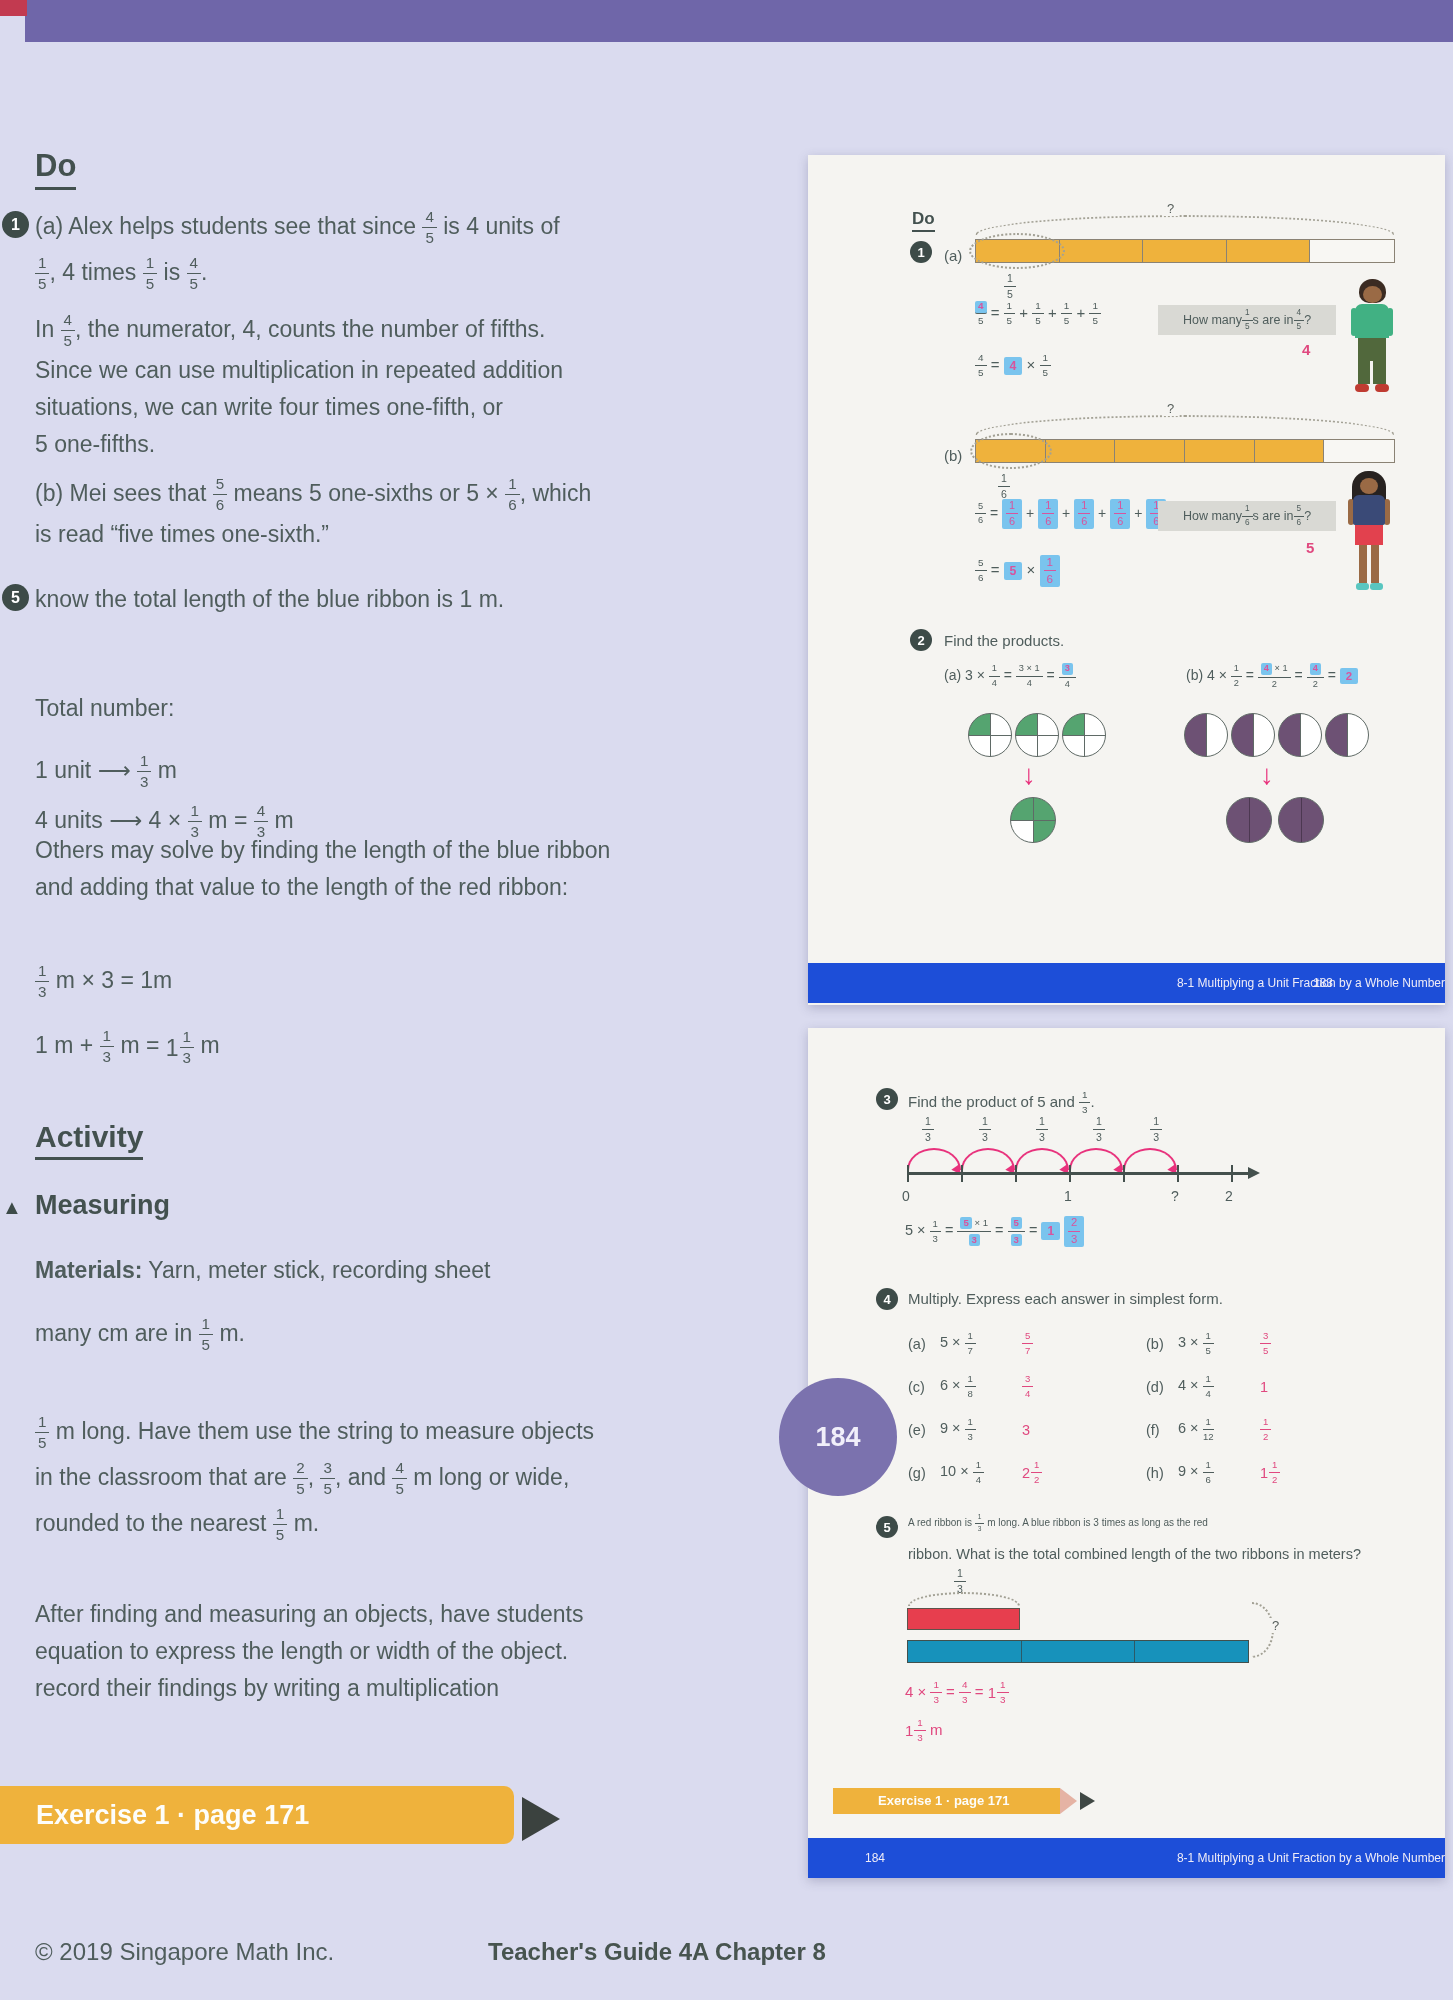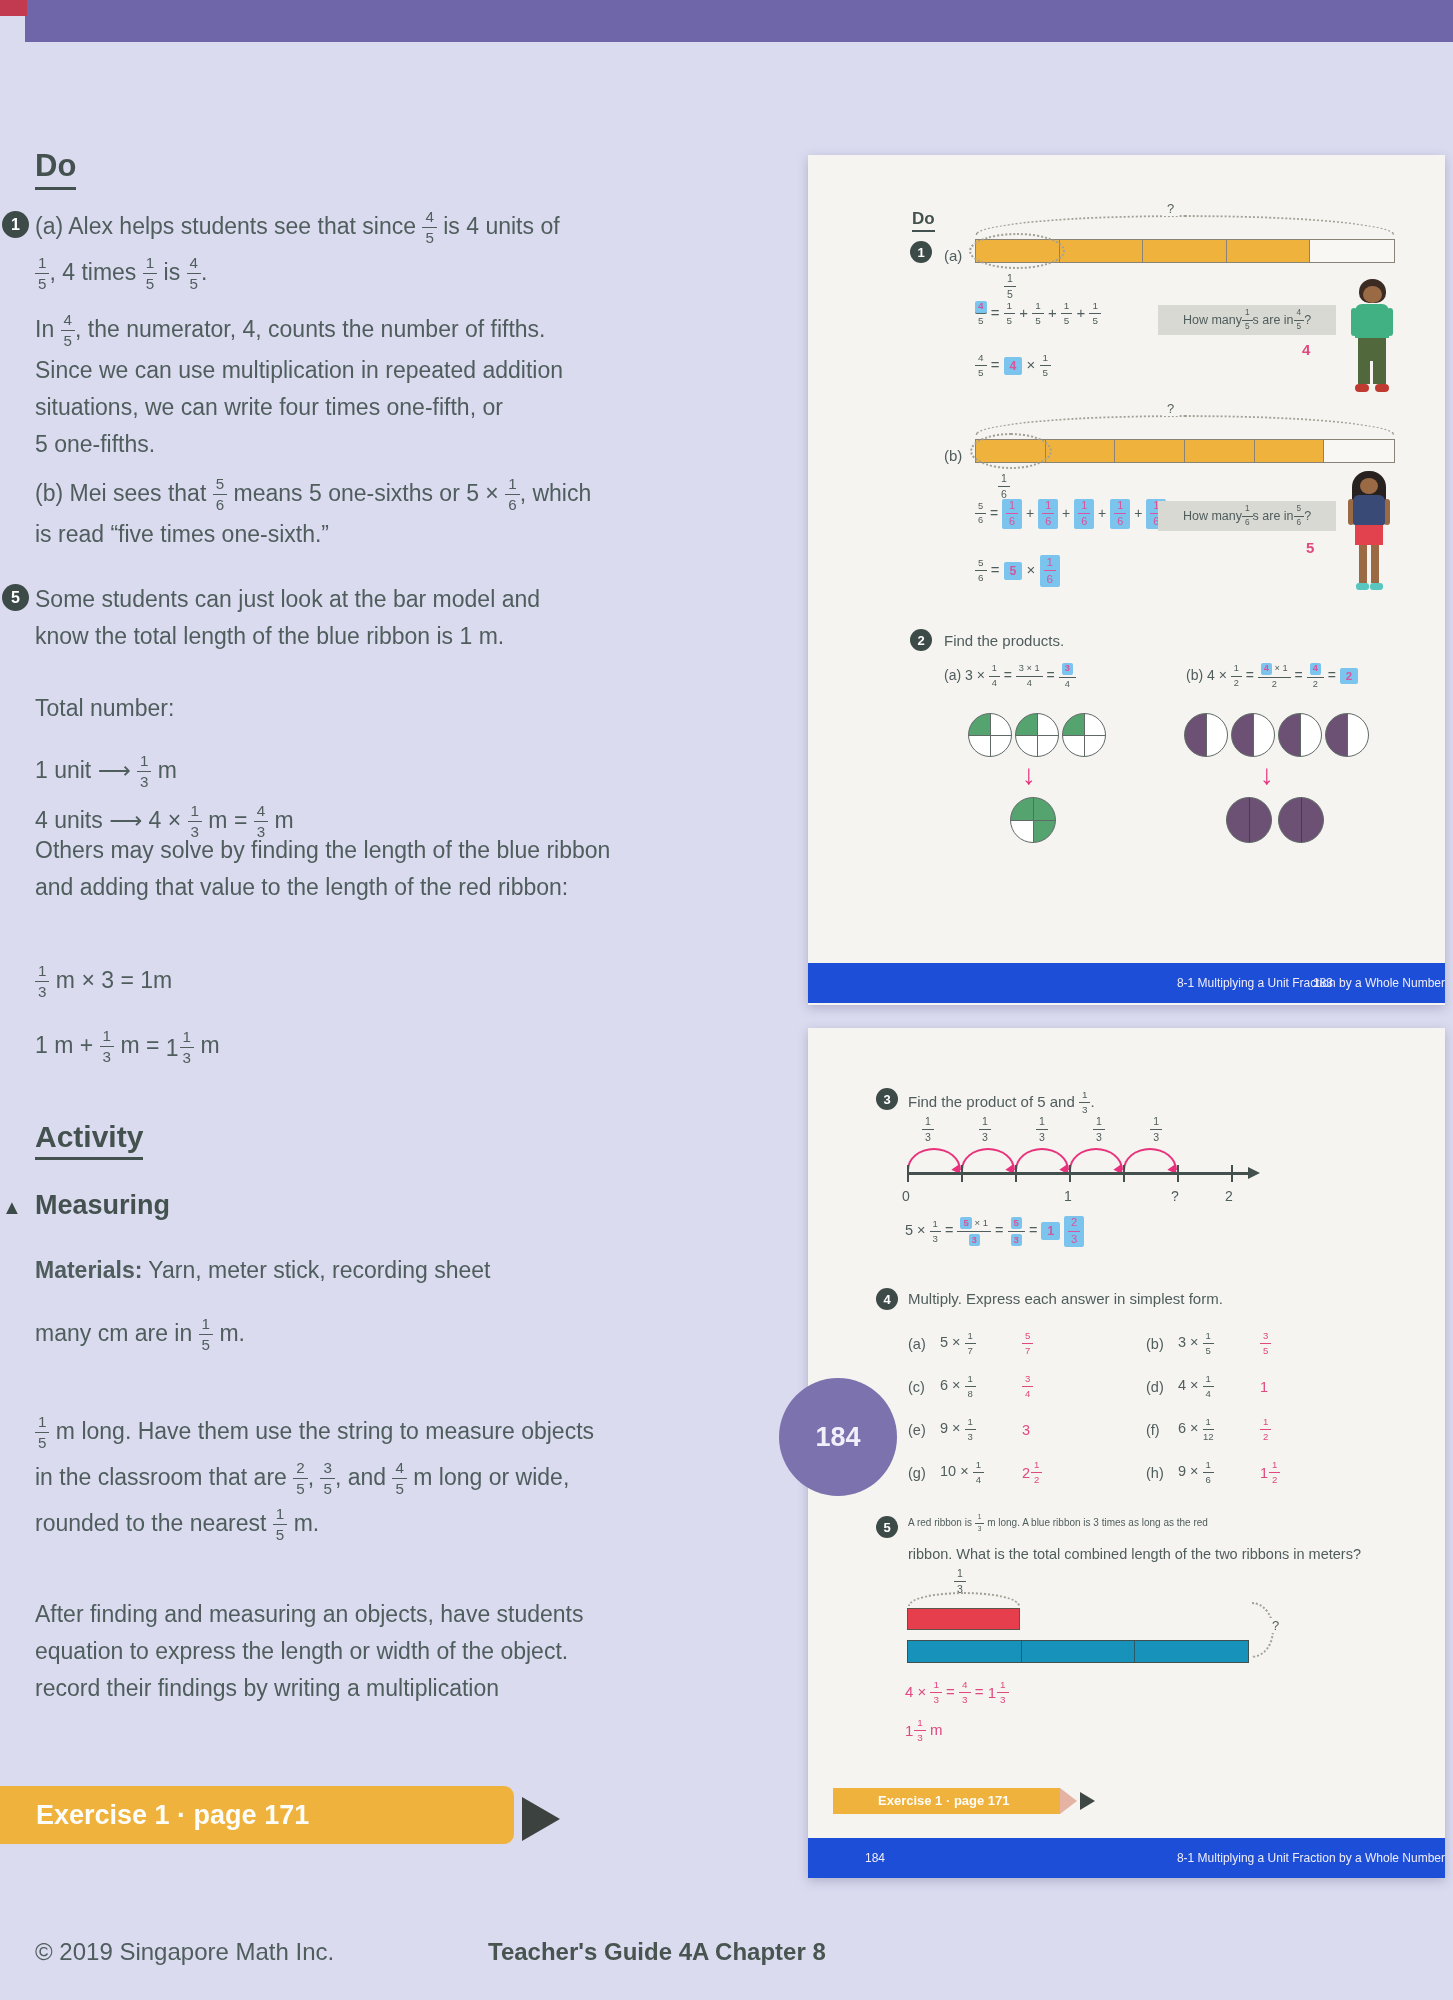--- a/index.html
+++ b/index.html
@@ -164,21 +164,20 @@
     <div class="ln lp"><span>situations, we can write four times one-fifth, or</span></div>
     <div class="ln lp"><span>5 one-fifths.</span></div>
   </div>
   <div class="para" style="top:470px">
     <div class="ln lf"><span>(b) Mei sees that </span><span class="fr"><span class="n">5</span><span class="d">6</span></span><span> means 5 one-sixths or 5 × </span><span class="fr"><span class="n">1</span><span class="d">6</span></span><span>, which</span></div>
     <div class="ln lp"><span>is read “five times one-sixth.”</span></div>
   </div>
 
   <div class="badge b5">5</div>
   <div class="para" style="top:581px">
-    <div class="ln lp"><span>Some students can just look at the bar model and</span></div>
     <div class="ln lp"><span>know the total length of the blue ribbon is 1 m.</span></div>
   </div>
   <div class="para" style="top:690px">
     <div class="ln lp"><span>Total number:</span></div>
   </div>
   <div class="para" style="top:745px">
     <div class="ln lq"><span>1 unit ⟶ </span><span class="fr"><span class="n">1</span><span class="d">3</span></span><span> m</span></div>
     <div class="ln lq"><span>4 units ⟶ 4 × </span><span class="fr"><span class="n">1</span><span class="d">3</span></span><span> m = </span><span class="fr"><span class="n">4</span><span class="d">3</span></span><span> m</span></div>
   </div>
   <div class="para" style="top:832px">

